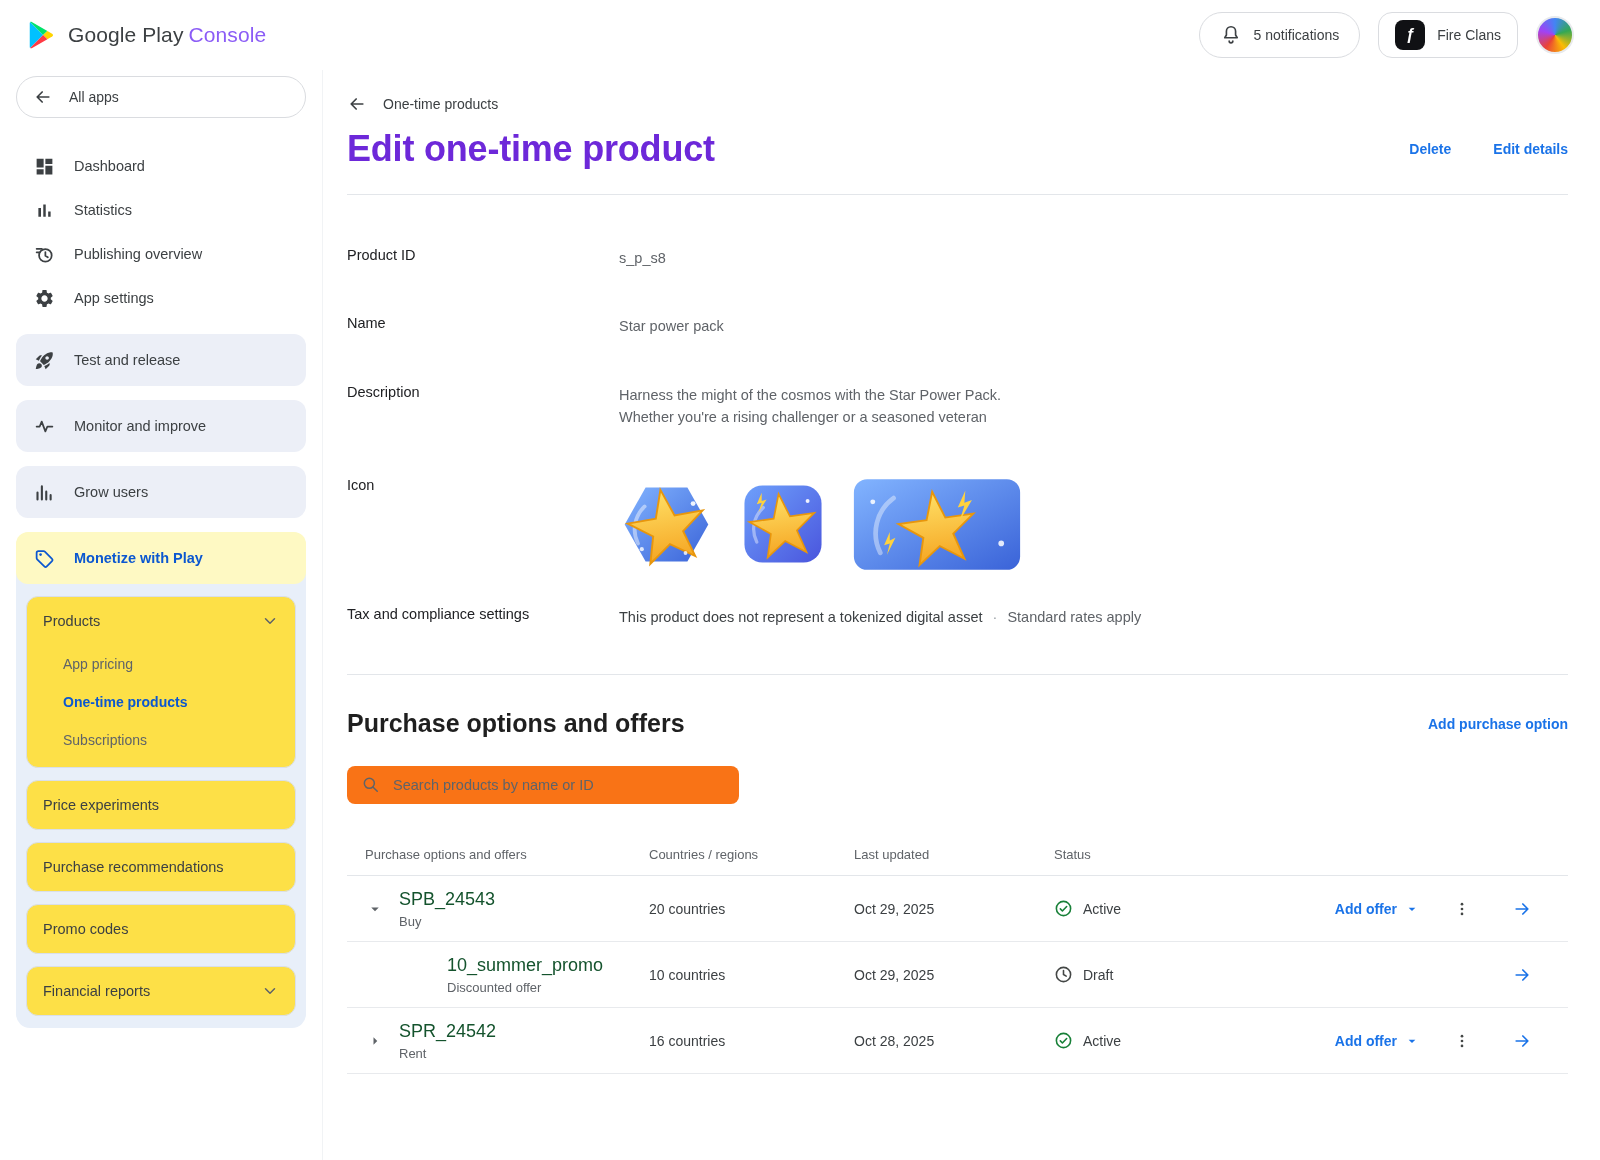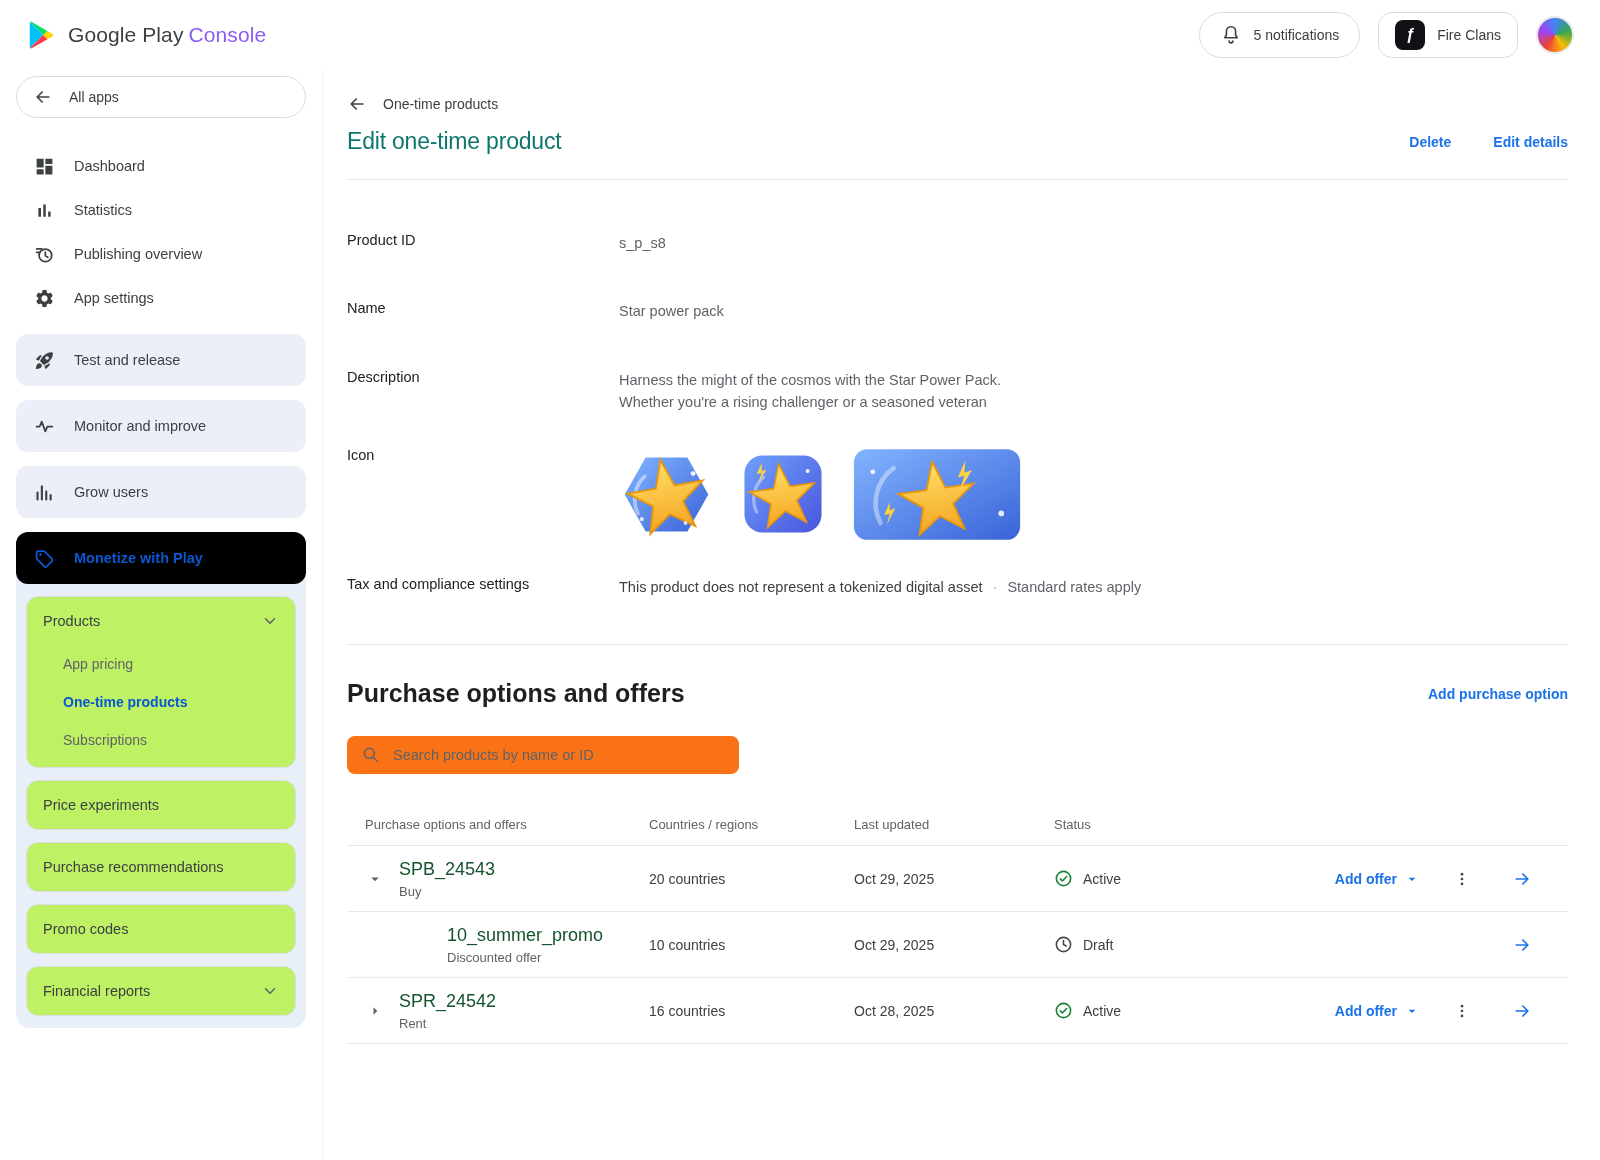--- a/index.html
+++ b/index.html
@@ -26,42 +26,42 @@
   .sidebar{width:322px;flex-shrink:0;padding:6px 16px 24px 16px}
   .main{flex:1;padding:0 32px 0 24px;border-left:1px solid #f1f3f5;min-height:1090px}
 
   
   .all-apps{display:flex;align-items:center;gap:16px;border:1px solid #dadce0;border-radius:26px;height:42px;width:100%;padding:0 16px;font-size:14px;color:#3c4043;background:#fff}
   .nav-top{margin-top:26px}
   .nav-item{display:flex;align-items:center;gap:18px;height:44px;padding:0 16px;font-size:14.5px;color:#3c4043;border-radius:22px;cursor:pointer}
   .nav-icon{width:24px;display:flex;justify-content:center;align-items:center}
   .section-item{display:flex;align-items:center;gap:18px;height:52px;padding:12px 16px;background:#eceff7;border-radius:12px;margin-top:14px;font-size:14.5px;color:#3c4043;cursor:pointer}
   .monetize-panel{background:#e8eff9;border-radius:14px;margin-top:14px;padding-bottom:12px}
-  .section-item.active{background:#000000;color:#0b57d0;font-weight:600;margin-top:0}
-  .side-card{background:#bef264;border:1px solid #d9dfe9;border-radius:12px;margin:12px 10px 0 10px;overflow:hidden}
+  .section-item.active{background:#fef9c3;color:#0b57d0;font-weight:600;margin-top:0}
+  .side-card{background:#fde047;border:1px solid #d9dfe9;border-radius:12px;margin:12px 10px 0 10px;overflow:hidden}
   .card-row{display:flex;align-items:center;justify-content:space-between;height:48px;padding:0 16px;font-size:14.5px;color:#3c4043;cursor:pointer}
   .sub-item{display:flex;align-items:center;height:38px;padding:0 16px 0 36px;font-size:14px;color:#5f6368;cursor:pointer}
   .sub-item.active{color:#0b57d0;font-weight:600}
   .products-card{padding-bottom:8px}
 
   
   .breadcrumb{display:flex;align-items:center;gap:16px;margin-top:24px;font-size:14px;color:#3c4043}
   .icon-btn{display:flex;align-items:center;justify-content:center}
   .title-row{display:flex;align-items:center;justify-content:space-between;margin-top:14px}
-  .page-title{font-size:23px;font-weight:400;color:#0f766e;letter-spacing:-.2px}
+  .page-title{font-size:36px;font-weight:700;color:#6d28d9;letter-spacing:-.2px}
   .title-actions{display:flex;gap:42px;font-size:14px;font-weight:600}
   .title-actions a{color:#1a73e8}
   .divider{border:none;border-top:1px solid #e3e6ea;margin-top:24px}
 
   
   .field-rows{margin-top:52px}
   .field-row{display:flex;align-items:flex-start;margin-bottom:46px;font-size:14.5px}
   .field-label{width:272px;color:#202124;flex-shrink:0}
   .field-value{color:#5f6368;line-height:1.55}
-  .field-row.desc{margin-bottom:33px}
+  .field-row.desc{margin-bottom:48px}
   .field-row.iconrow{margin-bottom:34px;align-items:flex-start}
   .icon-set{display:flex;align-items:center;gap:28px}
   .tax-value{color:#3c4043}
   .tax-dot{color:#9aa0a6;margin:0 10px}
   .tax-rates{color:#5f6368}
 
   
   .purchase-head{display:flex;align-items:center;justify-content:space-between;margin-top:34px}
   .purchase-head h2{font-size:25px;font-weight:600;color:#1f1f1f}
   .purchase-head a{color:#1a73e8;font-size:14px;font-weight:600}

